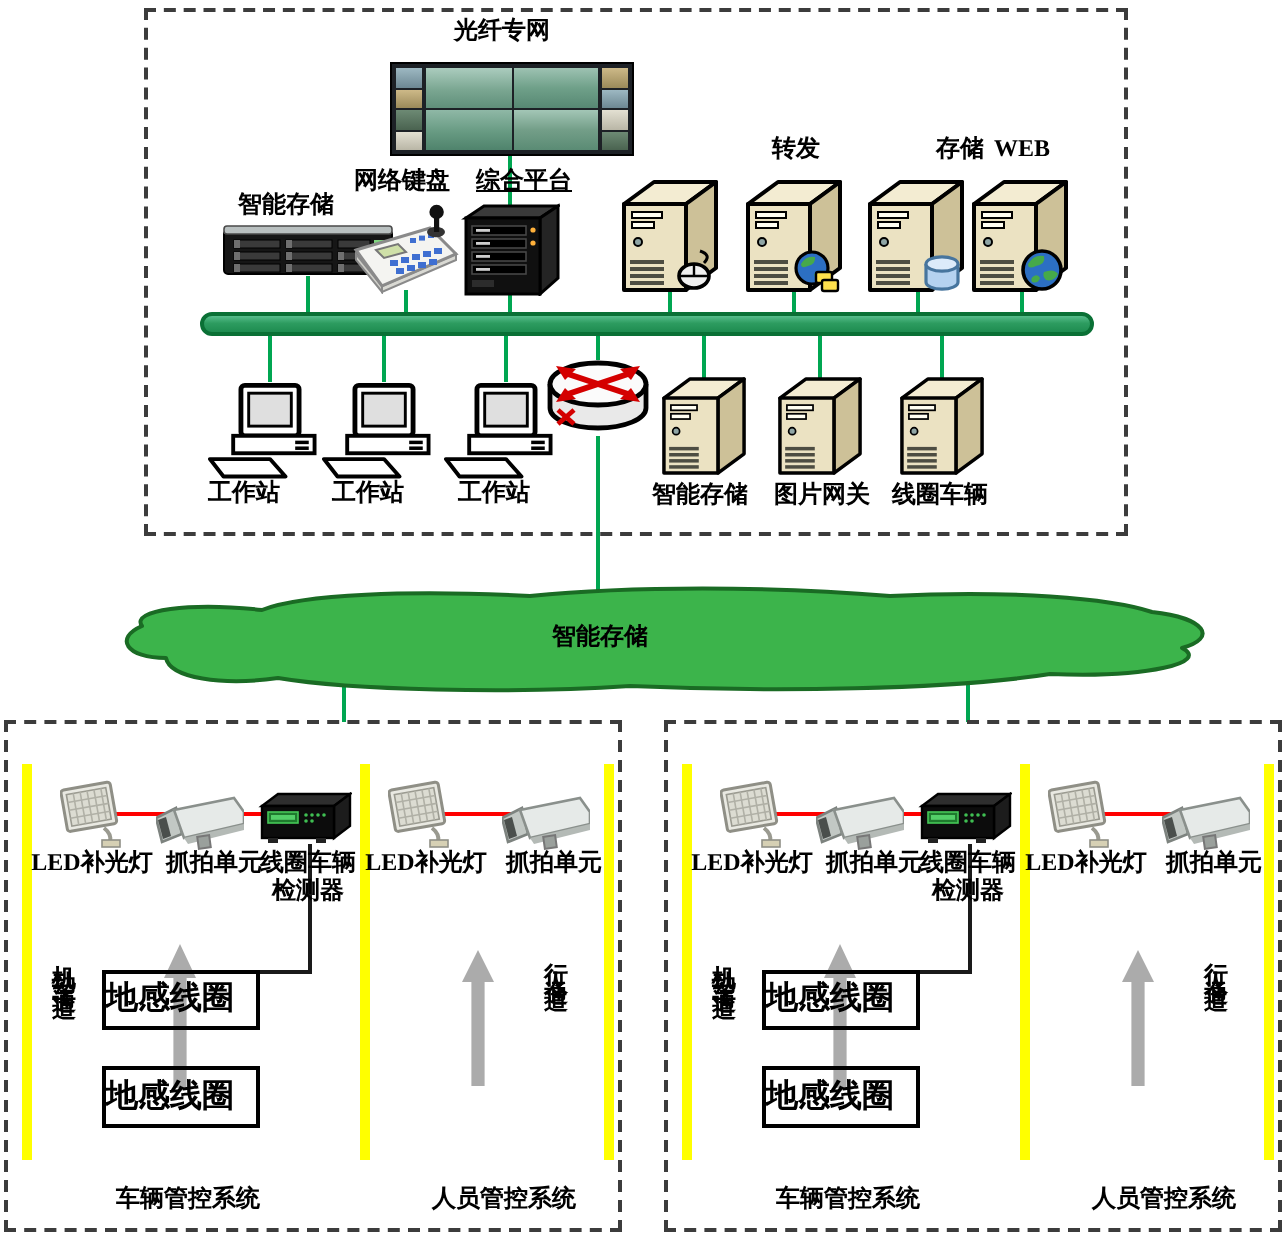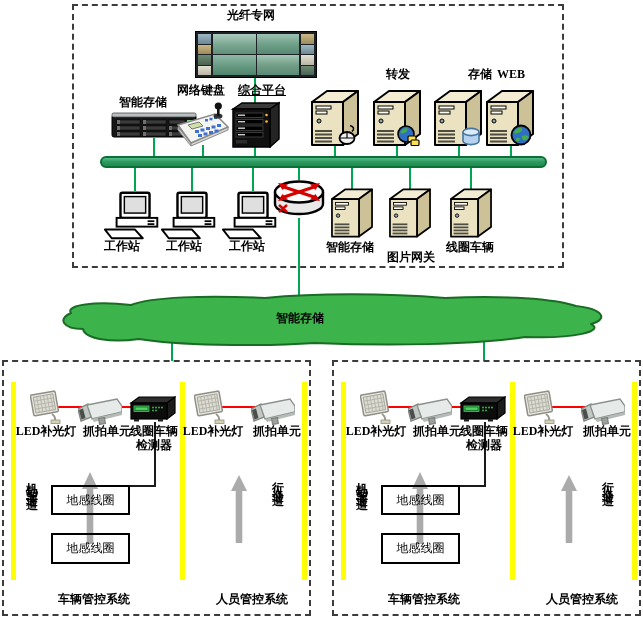--- a/index.html
+++ b/index.html
@@ -11,22 +11,22 @@
   .dash-box{position:absolute;border:2px dashed #3c3c3c;box-sizing:border-box;}
   .vline{position:absolute;width:2px;background:#00A651;}
   .redline{position:absolute;height:2px;background:#FF0000;}
   .blk-v{position:absolute;width:2px;background:#1a1a1a;}
   .blk-h{position:absolute;height:2px;background:#1a1a1a;}
   .ybar{position:absolute;width:5px;top:20px;height:198px;background:#FFFF00;}
   .bus{position:absolute;background:linear-gradient(180deg,#57bd8b 0%,#2d9c60 45%,#1e8c50 100%);
        border:2px solid #0a7035;border-radius:7px;box-sizing:border-box;}
   .vtext{position:absolute;font-weight:bold;font-size:12px;color:#000;
          writing-mode:vertical-rl;text-orientation:upright;letter-spacing:4px;line-height:18px;}
-  .loopbox{position:absolute;border:2px solid #000;box-sizing:border-box;text-align:center;
-           font-weight:normal;font-size:12px;background:transparent;}
+  .loopbox{position:absolute;border:2px solid #000;box-sizing:border-box;
+           font-weight:bold;font-size:16px;background:transparent;}
   
   .vwall{position:absolute;background:#1d2126;border:1px solid #000;display:flex;gap:2px;
          padding:2px;box-sizing:border-box;}
   .vwall .strip{width:13px;display:flex;flex-direction:column;gap:1px;}
   .vwall .th{flex:1;}
   .vwall .main{flex:1;display:grid;grid-template-columns:1fr 1fr;grid-template-rows:1fr 1fr;gap:1px;}
   .th1{background:linear-gradient(180deg,#9db8c2,#6d8893);}
   .th2{background:linear-gradient(180deg,#cdb988,#9b8a5a);}
   .th3{background:linear-gradient(180deg,#6d8a74,#4a6350);}
   .th4{background:linear-gradient(180deg,#e3e0d2,#b9b6a6);}
@@ -319,21 +319,21 @@
   <svg class="abs" style="left:327px;top:186px;" width="50" height="54" viewBox="0 0 54 62">
       <use href="#sym-server"></use>
     </svg>
   <svg class="abs" style="left:385px;top:186px;" width="50" height="54" viewBox="0 0 54 62">
       <use href="#sym-server"></use>
     </svg>
   <svg class="abs" style="left:446px;top:186px;" width="50" height="54" viewBox="0 0 54 62">
       <use href="#sym-server"></use>
     </svg>
   <div class="lbl" style="left:310px;top:241px;width:80px;">智能存储</div>
-  <div class="lbl" style="left:371px;top:251px;width:80px;">图片网关</div>
+  <div class="lbl" style="left:371px;top:241px;width:80px;">图片网关</div>
   <div class="lbl" style="left:430px;top:241px;width:80px;">线圈车辆</div>
 
   <svg class="abs" style="left:55px;top:293px;" width="557" height="54" viewBox="0 0 557 54">
       <use href="#sym-cloud"></use>
     </svg>
   <div class="lbl" style="left:262px;top:312px;width:76px;">智能存储</div>
 
   <div class="dash-box" style="left:2px;top:360px;width:309px;height:256px;">
     <div class="ybar" style="left:7px;"></div>
     <div class="ybar" style="left:176px;"></div>

